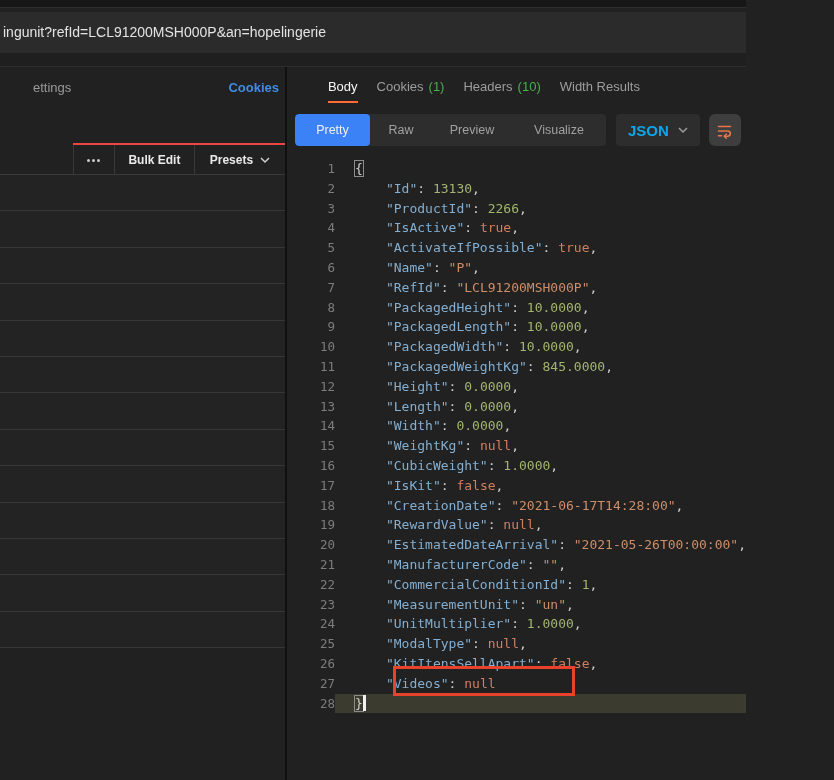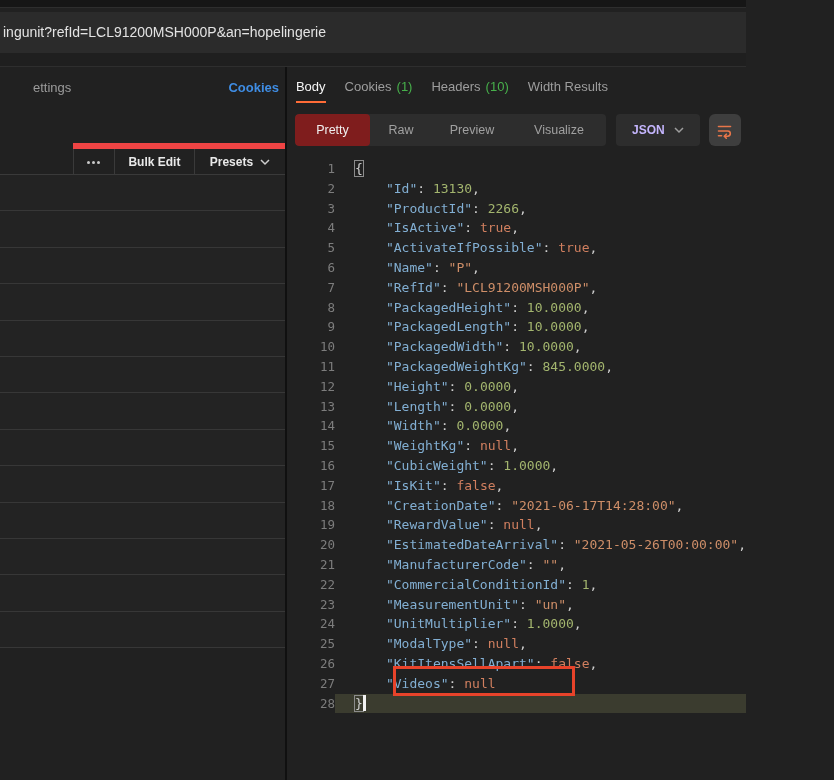--- a/index.html
+++ b/index.html
@@ -17,47 +17,47 @@
   .content { display:flex; height:716px; }
   .left-pane { width:343px; border-right:2px solid #101010; background:#212121; position:relative; }
   .right-pane { flex:1; background:#212121; position:relative; }
 
   
   .settings-row { height:40px; display:flex; align-items:center; justify-content:space-between; padding:0 6px 0 1px; }
   .settings-label { color:#9b9b9b; font-size:13px;padding-left:32px; }
   .cookies-link { color:#3f8de4; font-size:13px; font-weight:600; cursor:pointer; }
 
   .table-toolbar { margin-top:36px; height:32px; position:relative; border-bottom:1px solid #3a3a3a; }
-  .toolbar-cells { position:absolute; right:0; top:0; height:32px; display:flex; border-top:6px solid #ef4444; }
+  .toolbar-cells { position:absolute; right:0; top:0; height:32px; display:flex; border-top:2px solid #ef4444; }
   .tcell { height:100%; display:flex; align-items:center; justify-content:center;
            border-left:1px solid #3a3a3a; color:#e9e9e9; font-size:12px; font-weight:700; cursor:pointer; }
   .tcell.dots { width:41px; gap:2px; }
   .dot { width:3px; height:3px; border-radius:50%; background:#c9c9c9; }
   .tcell.bulk { width:80px; }
   .tcell.presets { width:91px; gap:7px; }
   .chev { display:inline-block; }
 
   .kv-rows .kv-row { height:36.4px; border-bottom:1px solid #373737; background:#232323; }
 
   
-  .rtabs { height:39px; display:flex; align-items:center; padding-left:9px; gap:19px; position:relative; }
+  .rtabs { height:39px; display:flex; align-items:center; padding-left:9px; gap:19px; position:relative;margin-left:32px; }
   .rtab { font-size:13px; color:#9d9d9d; cursor:pointer; display:flex; gap:5px; align-items:center; position:relative; height:100%; line-height:39px;}
   .rtab .cnt { color:#47b04b; }
   .rtab.active { color:#f5f5f5; }
   .rtab.active:after { content:""; position:absolute; left:0; right:0; bottom:3px; height:2px; background:#ff6c37; }
 
   
   .view-toolbar { margin-top:8px; padding-left:8px; display:flex; align-items:center; height:32px; }
   .seg-group { display:flex; background:#2d2d2d; border-radius:4px; height:32px; overflow:hidden; }
   .seg { font-size:12.5px; color:#a0a0a0; display:flex; align-items:center; justify-content:center; cursor:pointer; }
-  .seg.active { background:#7f1d1d; border-radius:4px; color:#f0f0f0; }
+  .seg.active { background:#3b82f6; border-radius:4px; color:#f0f0f0; }
   .seg.w-pretty{ width:75px;} .seg.w-raw{width:62px;} .seg.w-preview{width:80px;} .seg.w-visualize{width:94px;}
   .json-dd { margin-left:10px; width:84px; height:32px; background:#2d2d2d; border-radius:4px;
-             display:flex; align-items:center; justify-content:center; gap:9px; color:#c4b5fd;
-             font-size:12px; font-weight:600; cursor:pointer; }
+             display:flex; align-items:center; justify-content:center; gap:9px; color:#0ea5e9;
+             font-size:15px; font-weight:600; cursor:pointer; }
   .wrap-btn { margin-left:9px; width:32px; height:32px; background:#3e3e3e; border-radius:6px;
               display:flex; align-items:center; justify-content:center; cursor:pointer; }
 
   
   .code-area { margin-top:13px; font-family:"DejaVu Sans Mono", monospace; font-size:13px; }
   .cl { display:flex; line-height:19.8px; height:19.8px; white-space:pre; }
   .ln { width:48px; text-align:right; color:#7d7d7d; font-size:12.5px; flex:none; }
   .lc { flex:1; padding-left:20px; }
   .lc.ind { padding-left:51px; }
   .lc.hl { background:#3b3c2f; }

